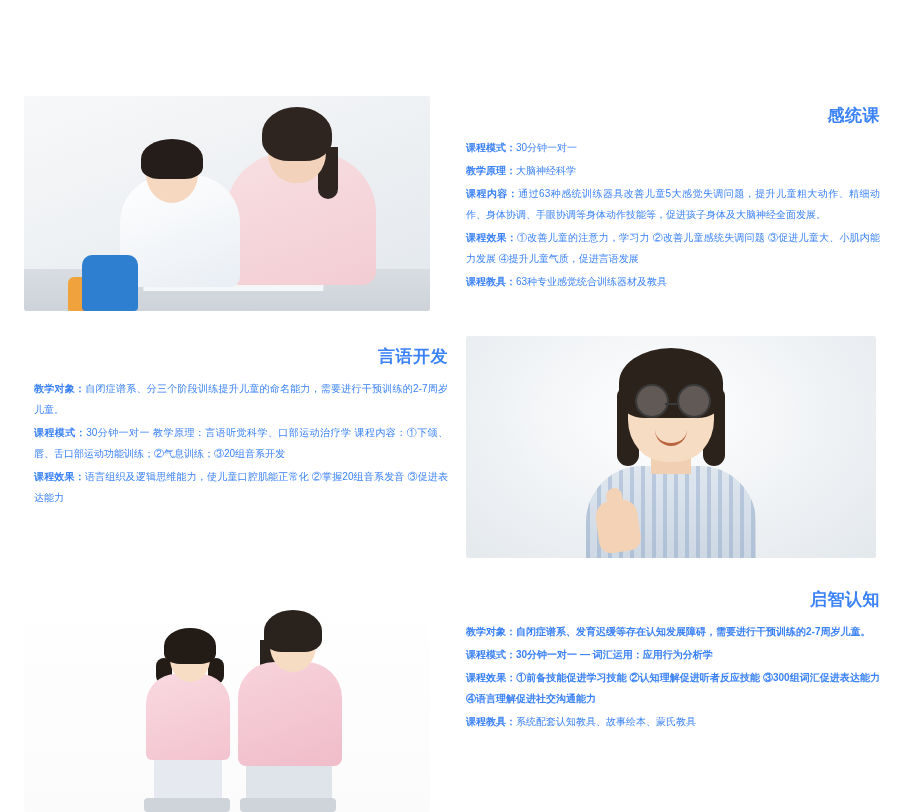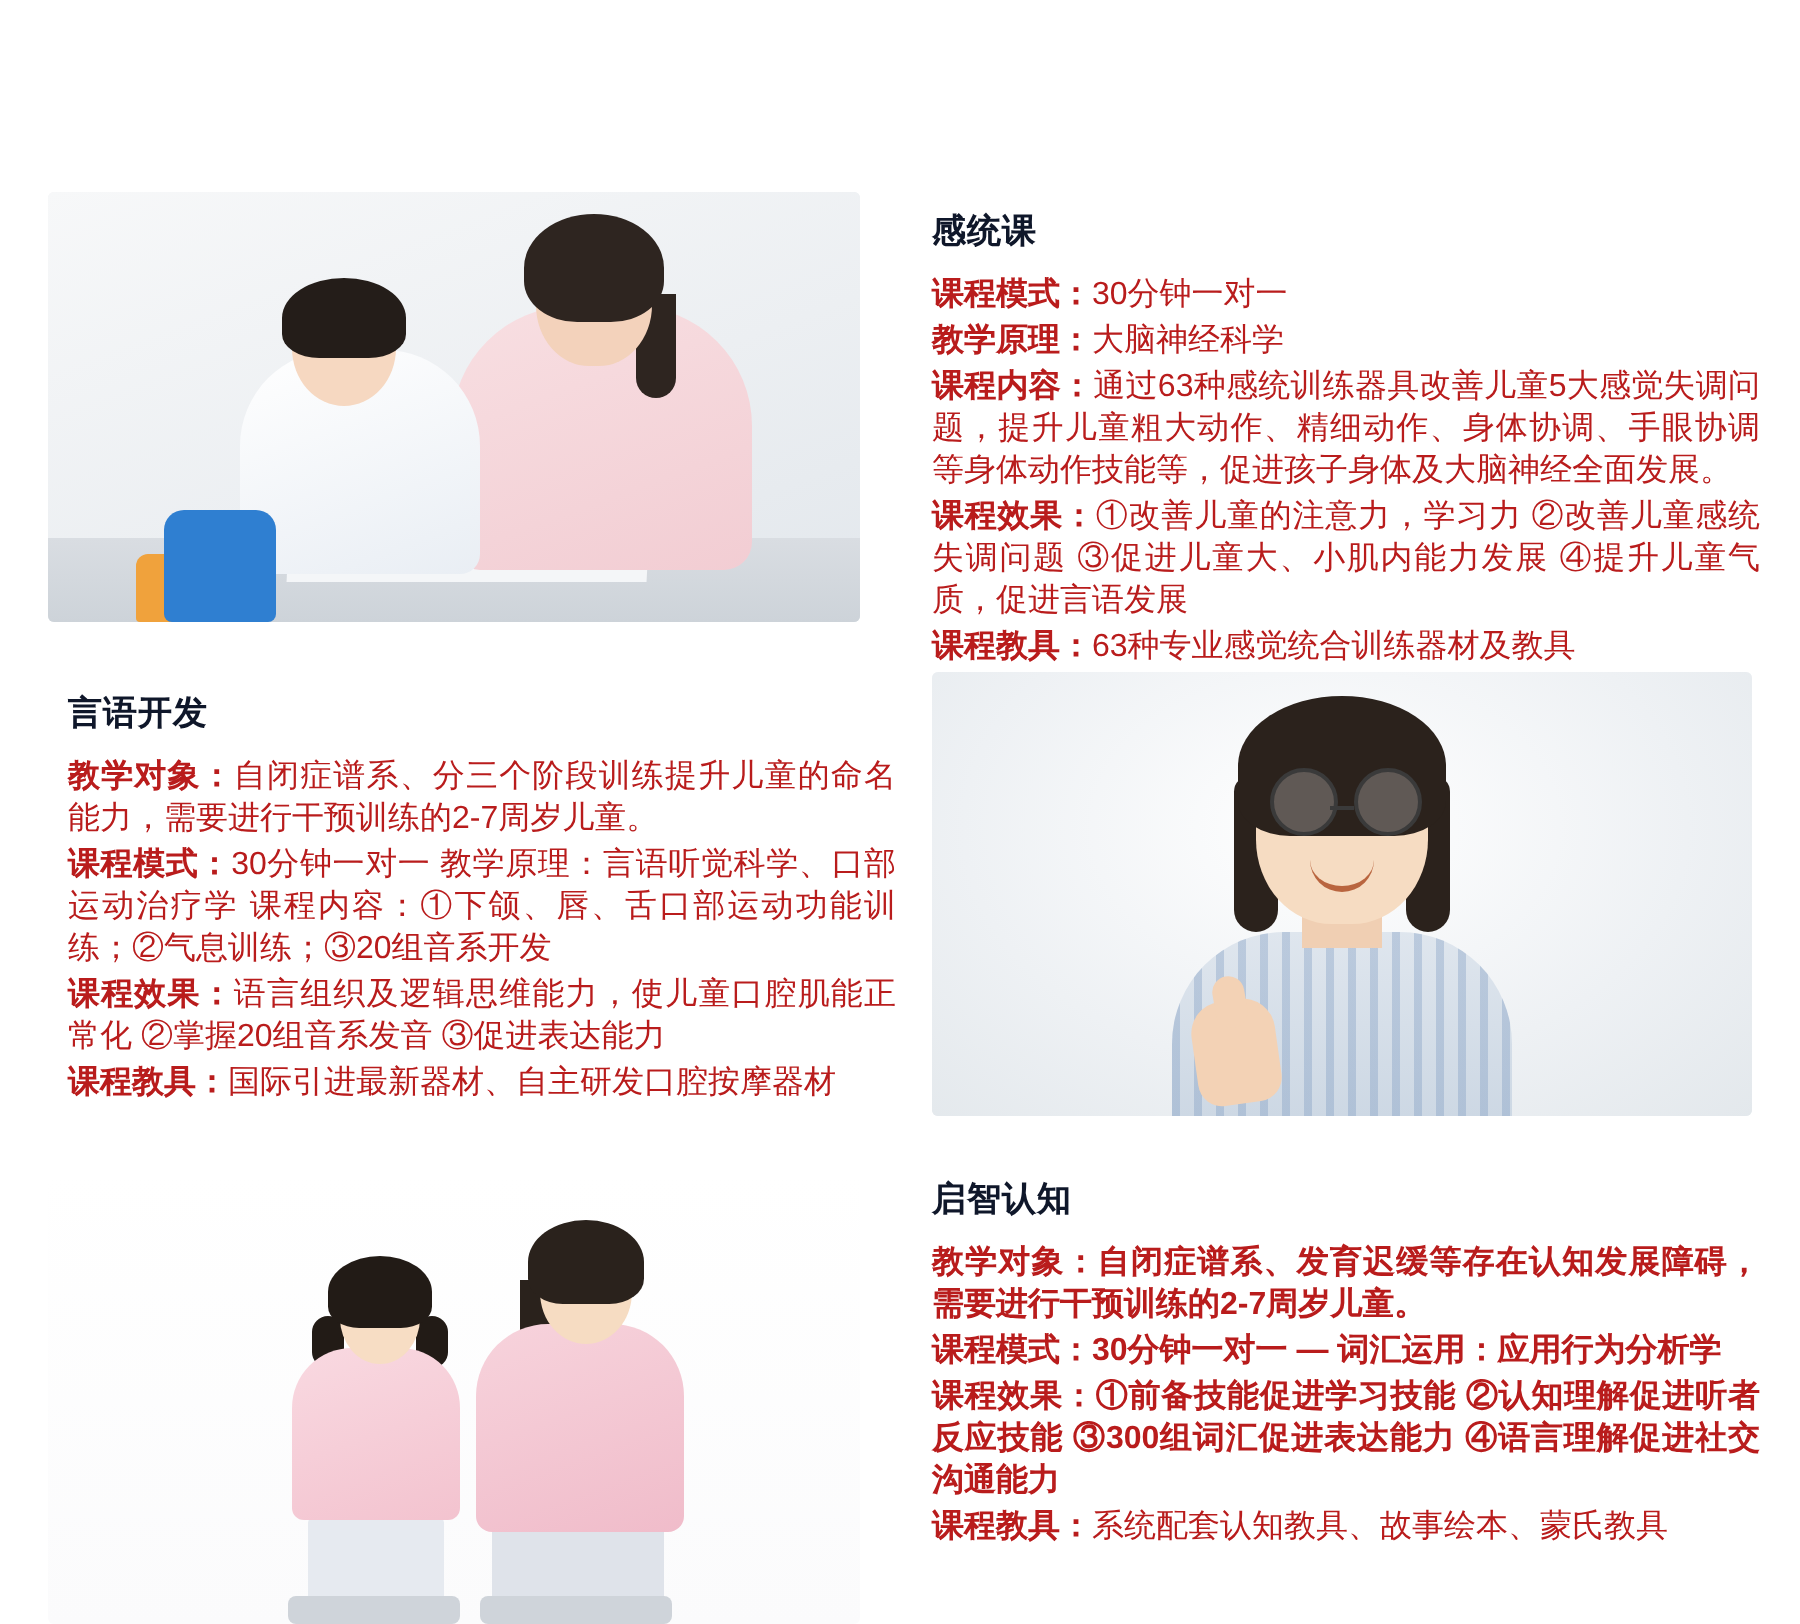--- a/index.html
+++ b/index.html
@@ -19,31 +19,32 @@
     position: relative;
     width: 900px;
     height: 812px;
   }
 
   
   .block {
     position: absolute;
   }
   .section-title {
-    color: #0f172a;
+    color: #3b82f6;
     font-size: 17px;
     font-weight: bold;
     margin: 0 0 10px 0;
     letter-spacing: 0.5px;
+    text-align: right;
   }
   .para {
-    font-size: 16px;
+    font-size: 10px;
     line-height: 21px;
     margin: 0 0 2px 0;
-    color: #b91c1c;
+    color: #3b82f6;
     text-align: justify;
   }
   .lbl {
     font-weight: bold;
   }
   .strongtext {
     font-weight: bold;
   }
 
   
@@ -379,23 +380,20 @@
   <div class="block txt-yanyu">
     <h2 class="section-title">言语开发</h2>
     <p class="para">
       <span class="lbl">教学对象：</span><span>自闭症谱系、分三个阶段训练提升儿童的命名能力，需要进行干预训练的2-7周岁儿童。</span>
     </p>
     <p class="para">
       <span class="lbl">课程模式：</span><span>30分钟一对一  教学原理：言语听觉科学、口部运动治疗学  课程内容：①下颌、唇、舌口部运动功能训练；②气息训练；③20组音系开发</span>
     </p>
     <p class="para">
       <span class="lbl">课程效果：</span><span>语言组织及逻辑思维能力，使儿童口腔肌能正常化 ②掌握20组音系发音 ③促进表达能力</span>
-    </p>
-    <p class="para">
-      <span class="lbl">课程教具：</span><span>国际引进最新器材、自主研发口腔按摩器材</span>
     </p>
   </div>
 
   <div class="photo photo2">
     <div class="p2-bg"></div>
     <div class="p2-hair-l"></div>
     <div class="p2-hair-r"></div>
     <div class="p2-body"></div>
     <div class="p2-stripes"></div>
     <div class="p2-neck"></div>

